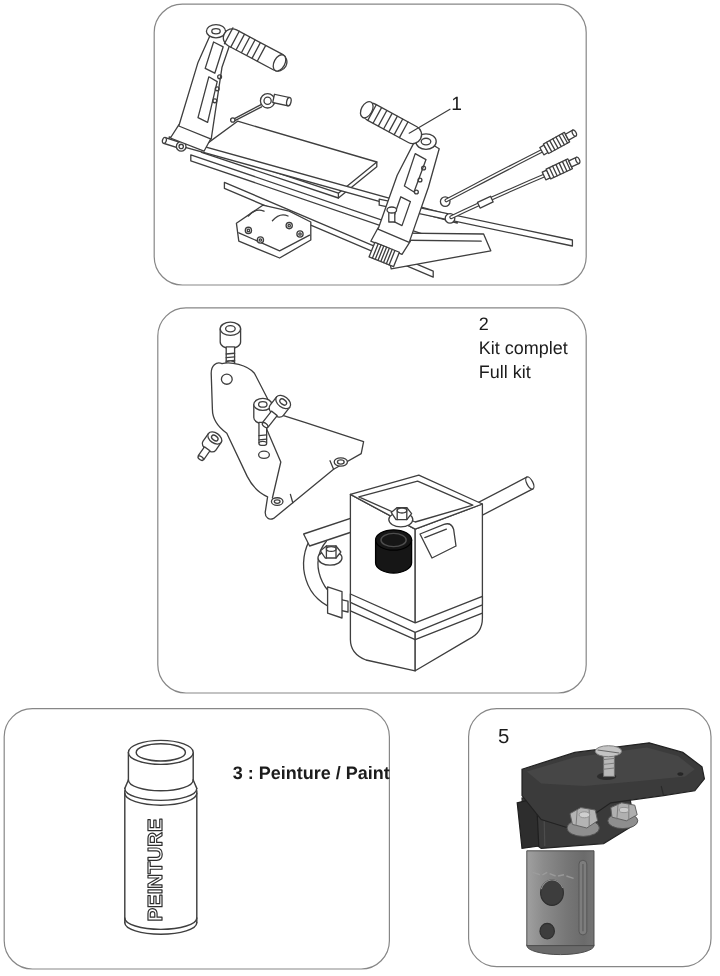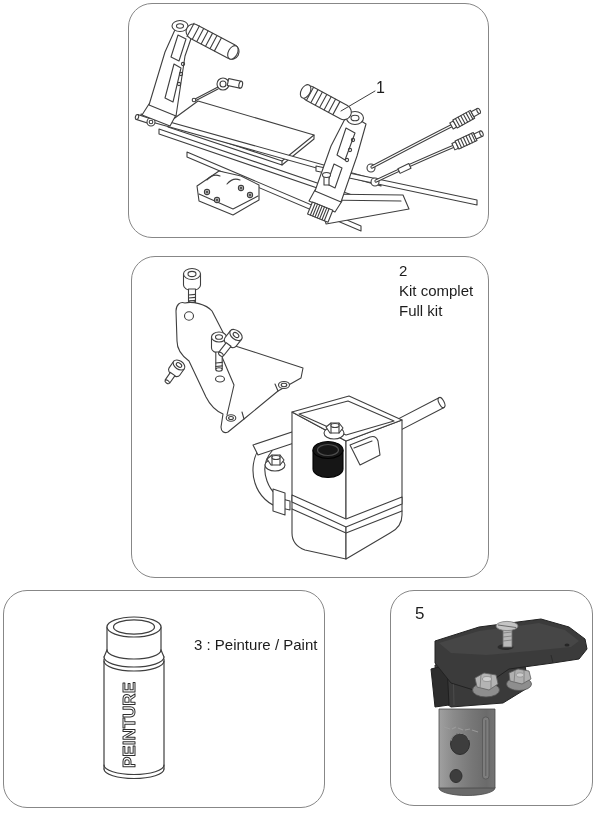--- a/index.html
+++ b/index.html
@@ -263,21 +263,21 @@
           <path d="M100,66 A30,10 0 0 0 160,66"></path>
           <path d="M100,70 A30,10 0 0 0 160,70"></path>
 
           <path d="M100,68 L100,178 M160,68 L160,178"></path>
           <path d="M100,174 A30,9.5 0 0 0 160,174"></path>
           <path d="M100,178 A30,9.5 0 0 0 160,178"></path>
         </g>
         <text transform="translate(131,134) rotate(-90)" text-anchor="middle" font-family="Liberation Sans, sans-serif" font-size="17" font-weight="bold" fill="#ffffff" stroke="#2e2e2e" stroke-width="1">PEINTURE</text>
       </g>
     </svg>
-    <div class="lbl" style="left:190px;top:46px;font-size:15px;">3 : Peinture / Paint</div>
+    <div class="lbl" style="left:190px;top:46px;font-size:15px;font-weight:bold;">3 : Peinture / Paint</div>
   </div>
 
   <div class="panel" id="p5">
     <svg width="200" height="213" viewBox="0 0 200 213">
       <defs>
         <linearGradient id="cylGrad" x1="0" y1="0" x2="1" y2="0">
           <stop offset="0" stop-color="#a0a0a0"></stop>
           <stop offset="0.25" stop-color="#8b8b8b"></stop>
           <stop offset="0.6" stop-color="#767676"></stop>
           <stop offset="0.85" stop-color="#6b6b6b"></stop>

